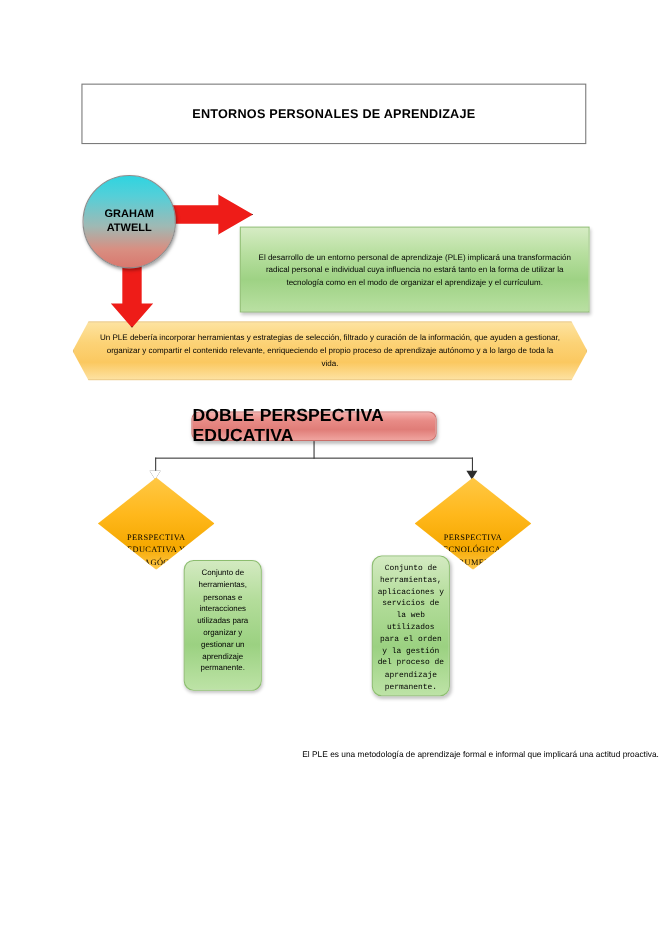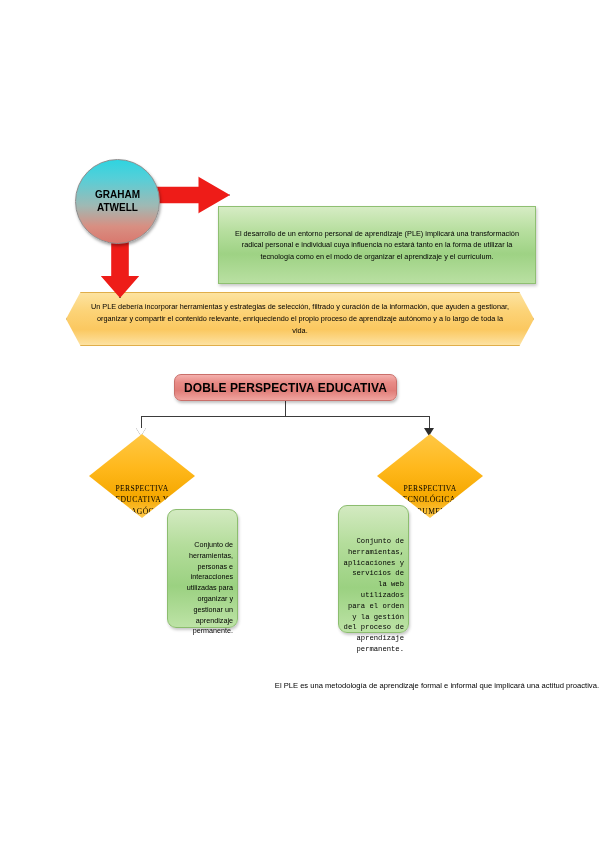--- a/index.html
+++ b/index.html
@@ -153,21 +153,21 @@
     background: linear-gradient(180deg, #f4b0ad 0%, #e88b86 30%, #e07d78 62%, #f0a49f 100%);
     border: 1px solid #c96f6a;
     box-sizing: border-box;
     display: flex;
     align-items: center;
     justify-content: center;
     box-shadow: 1px 2px 3px rgba(0,0,0,0.25);
     z-index: 3;
   }
   .pink-box-text {
-    font-size: 12px;
+    font-size: 16px;
     font-weight: bold;
     color: #000000;
     letter-spacing: 0.1px;
   }
 
   
   .conn-vert-stem {
     position: absolute;
     left: 285px;
     top: 401px;
@@ -258,40 +258,42 @@
     padding: 6px 4px;
     box-shadow: 1px 2px 3px rgba(0,0,0,0.22);
     z-index: 6;
   }
   .green-small-left  { left: 167px; top: 509px; height: 119px; }
   .green-small-right { left: 338px; top: 505px; height: 128px; font-family: Liberation Mono, monospace; }
   .green-small-text {
     font-size: 7.2px;
     line-height: 1.5;
     color: #000000;
-    text-align: right;
-    margin-top: 24px;
+    text-align: center;
   }
 
   
   .footer-text {
     position: absolute;
     left: 0;
     top: 681px;
     width: 599px;
     text-align: right;
     font-size: 7.6px;
     color: #000000;
   }
 </style>
 </head>
 <body>
 
 <div class="page">
 
+  <div class="title-box">
+    <div class="title-text">ENTORNOS PERSONALES DE APRENDIZAJE</div>
+  </div>
 
   <div class="circle">
     <div class="circle-label">GRAHAM
 ATWELL</div>
   </div>
 
   <div class="arrow-right"></div>
 
   <div class="green-box">
     <div class="green-box-text">El desarrollo de un entorno personal de aprendizaje (PLE) implicará una transformación radical personal e individual cuya influencia no estará tanto en la forma de utilizar la tecnología como en el modo de organizar el aprendizaje y el currículum.</div>

